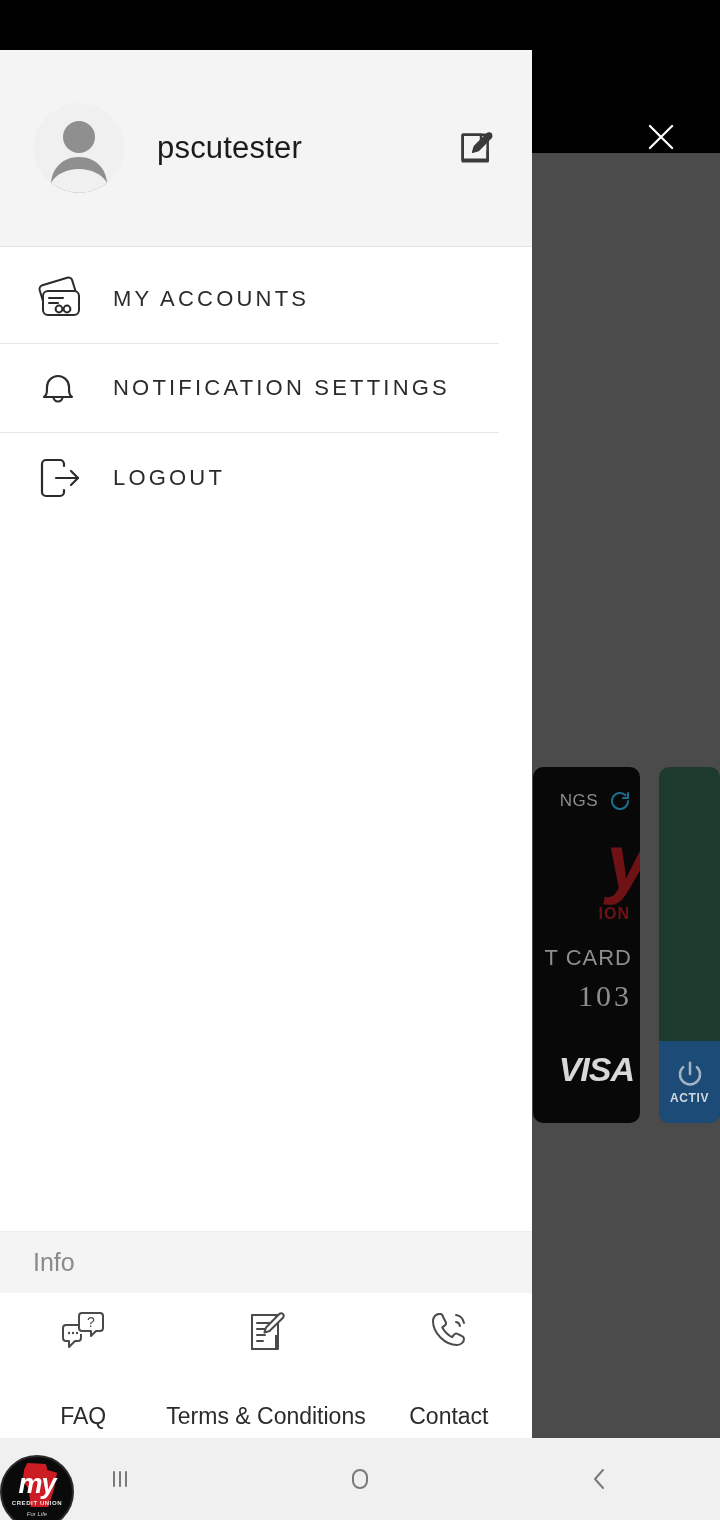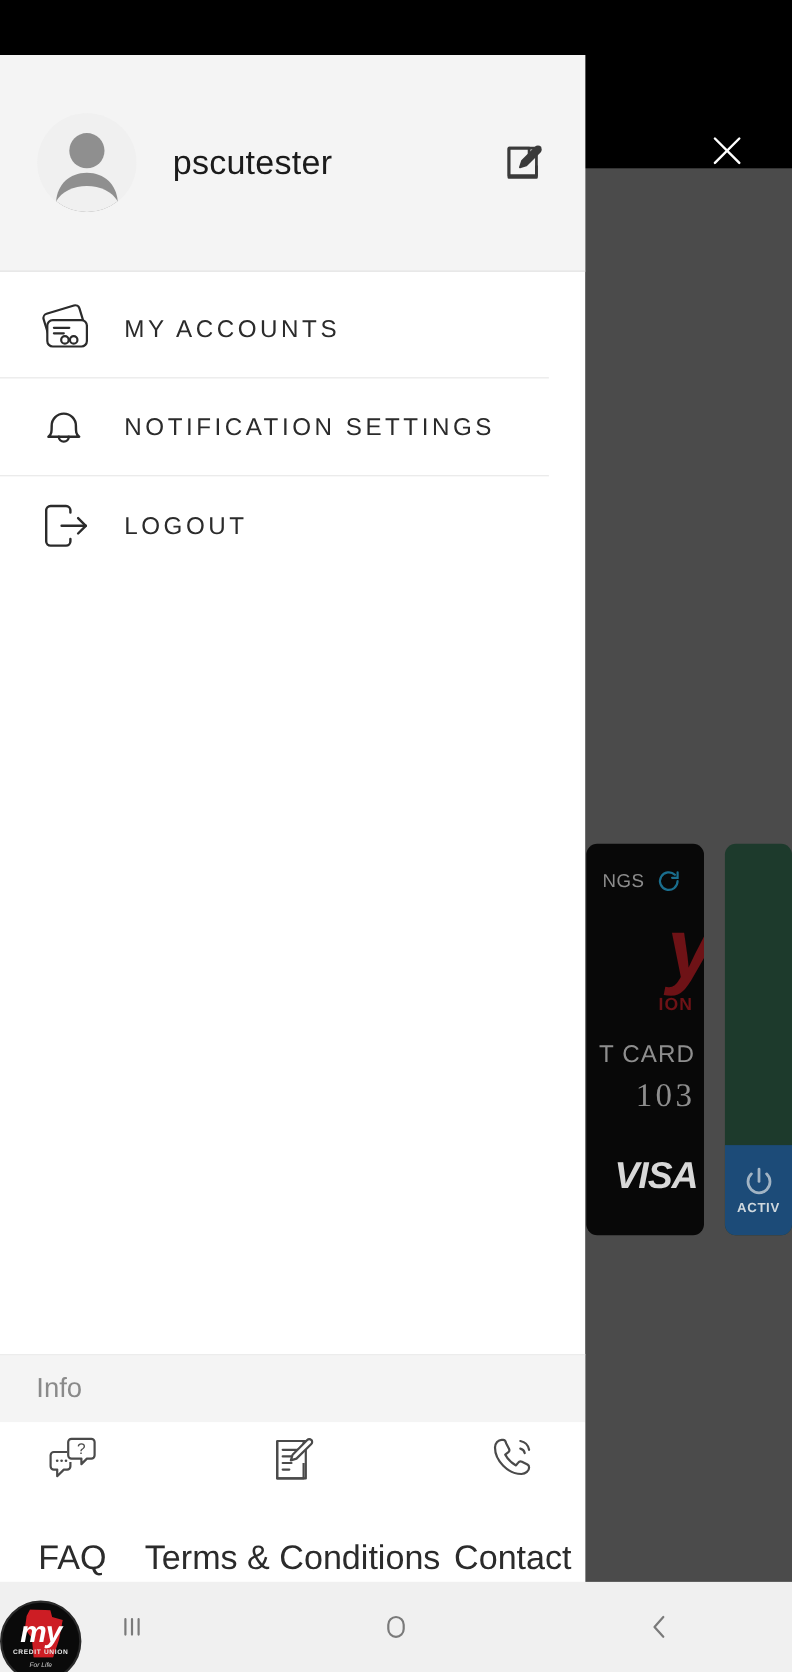--- a/index.html
+++ b/index.html
@@ -23,21 +23,21 @@
     background:#4b4b4b;
   }
   #bg-card-visa {
     position:absolute; left:533px; top:614px;
     width:107px; height:356px;
     background:#080808;
     border-radius:10px;
     overflow:hidden;
   }
   .bg-visa-toprow {
-    position:absolute; top:22px; right:20px;
+    position:absolute; top:22px; right:8px;
     display:flex; align-items:center; gap:10px;margin-left:24px;
   }
   .bg-visa-savings {
     font-size:17px; letter-spacing:.5px;
     color:#8c8c8c; white-space:nowrap;
   }
   .bg-refresh-icon { width:24px; height:24px; flex:none; }
   .bg-visa-logo {
     position:absolute; top:62px; right:-6px;
     font-size:78px; font-weight:bold; font-style:italic;
@@ -162,21 +162,21 @@
     display:flex; align-items:center;
     background:#fff;
   }
   .info-cell {
     flex:1;
     display:flex; flex-direction:column;
     align-items:center; justify-content:center; gap:8px;
   }
   .info-cell svg { display:block; }
   .info-label {
-    font-size:31px; color:#2b2b2b;
+    font-size:23px; color:#2b2b2b;
     white-space:nowrap;
     margin-top:40px;
   }
 
   #brand-footer {
     height:98px; flex:none;
     background:#0b3763;
     position:relative;
     display:flex; align-items:center; justify-content:flex-start;
   }

